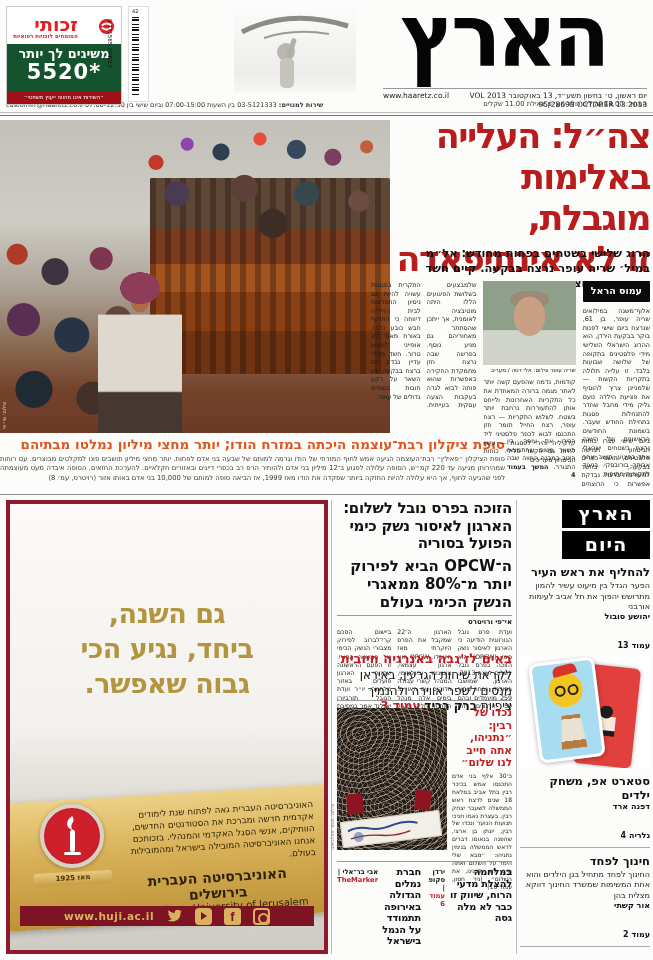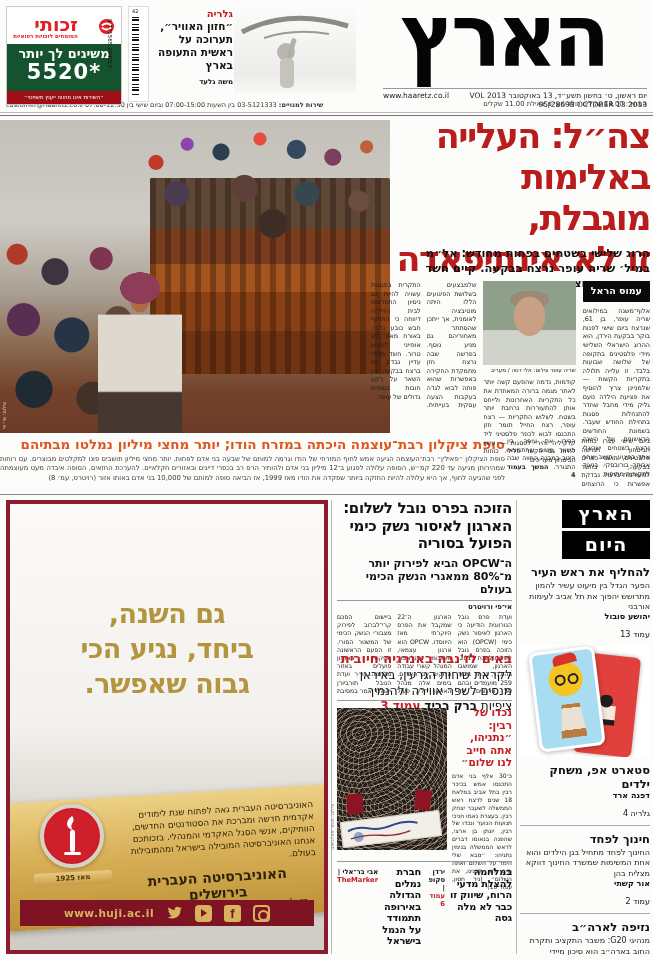--- a/index.html
+++ b/index.html
@@ -89,21 +89,21 @@
   .continuation{top:437px;right:3px;width:143px;height:53px;column-count:2;column-gap:6px;font-size:6.4px;line-height:1.34;color:#1c1c1c;text-align:justify;}
   .cont-mark{font-weight:bold;}
   
   .secrule{top:494px;left:0;right:0;border-top:1px solid #888;}
   .vrule1{top:500px;bottom:6px;left:331px;border-left:1px solid #bbb;}
   .vrule2{top:500px;bottom:6px;left:516px;border-left:1px solid #bbb;}
   .mid-rule{left:337px;width:175px;border-top:1px solid #999;}
   
   .nobel{top:500px;left:337px;width:175px;text-align:right;}
   .nobel-h{font-size:15px;font-weight:900;line-height:1.18;letter-spacing:-.3px;}
-  .nobel-sub{font-size:11px;font-weight:bold;margin-top:4px;text-align:right;}
+  .nobel-sub{font-size:15px;font-weight:bold;margin-top:4px;text-align:right;}
   .nobel-rule{border-top:1px solid #999;margin:4px 0 2px;}
   .nobel-by{font-size:7px;font-weight:bold;}
   .nobel-body{margin-top:2px;height:84px;column-count:3;column-gap:6px;font-size:6.2px;line-height:1.32;text-align:justify;color:#1c1c1c;overflow:hidden;}
   
   .geneva{top:651px;left:337px;width:175px;text-align:right;}
   .geneva-h{color:#c31d24;font-weight:900;font-size:13px;}
   .geneva-t{font-size:12px;line-height:1.3;margin-top:2px;}
   
   .rabin{top:704px;left:337px;width:175px;height:152px;}
   .rabin-photo{position:absolute;left:0;top:4px;width:110px;height:142px;background:#241d18;overflow:hidden;}
@@ -126,41 +126,41 @@
   .bot-b{font-size:5.8px;line-height:1.3;text-align:justify;color:#1c1c1c;margin-top:3px;flex:1;overflow:hidden;}
   .bot-by{font-size:6.8px;font-weight:bold;margin-top:2px;}
   
   .sidebar{top:500px;left:520px;width:130px;bottom:5px;text-align:right;overflow:hidden;}
   .hb-logo{width:88px;margin-right:0;}
   .hb-box{background:#000;color:#fff;text-align:center;font-weight:900;font-size:19px;padding:2px 0 4px;margin-bottom:3px;letter-spacing:1px;}
   .sb-item{margin-top:7px;}
   .sb-title{font-weight:900;font-size:11.5px;line-height:1.15;}
   .sb-body{font-size:8px;line-height:1.3;margin-top:2px;color:#1c1c1c;}
   .sb-author{font-weight:bold;font-size:8px;}
-  .sb-page{font-weight:normal;font-size:8px;margin-top:9px;}
+  .sb-page{font-weight:bold;font-size:8px;margin-top:20px;}
   .sb-sep{border-top:1px solid #aaa;margin-top:7px;}
   .sb-img{position:relative;height:112px;margin-top:6px;overflow:hidden;background:#fff;}
   .card-red{position:absolute;left:58px;top:10px;width:58px;height:100px;background:#e2403c;border-radius:6px;transform:rotate(6deg);box-shadow:0 0 4px rgba(0,0,0,.35);}
   .card-red i{position:absolute;left:18px;top:40px;width:20px;height:30px;background:radial-gradient(circle at 50% 20%,#1d1d1d 0 6px,transparent 7px),linear-gradient(180deg,transparent 10px,#f7e8da 11px 24px,#1d1d1d 25px);}
   .card-blue{position:absolute;left:14px;top:4px;width:66px;height:100px;background:#a8dcf0;border-radius:8px;border:3px solid #fff;transform:rotate(-7deg);box-shadow:0 1px 5px rgba(0,0,0,.3);}
   .bear{position:absolute;left:14px;top:10px;width:34px;height:34px;background:#f4c520;border-radius:50%;}
   .bear:before{content:"";position:absolute;left:6px;top:12px;width:7px;height:7px;border:2px solid #222;border-radius:50%;}
   .bear:after{content:"";position:absolute;left:19px;top:12px;width:7px;height:7px;border:2px solid #222;border-radius:50%;}
   .bear-hat{position:absolute;left:20px;top:2px;width:24px;height:10px;background:#d8332a;border-radius:6px 6px 0 0;transform:rotate(-8deg);}
   .easel{position:absolute;left:20px;top:52px;width:26px;height:34px;background:linear-gradient(180deg,#b97c3f 0 4px,#e9e2d2 4px 26px,#b97c3f 26px);clip-path:polygon(15% 0,85% 0,100% 100%,0 100%);}
   
   .uni{top:500px;left:6px;width:322px;height:454px;border:4px solid #8d1b2d;background:linear-gradient(180deg,#fbfaf8 0%,#f3f1ed 50%,#ddd9d3 68%,#cfccc6 100%);overflow:hidden;}
   .uni-slogan{margin-top:92px;text-align:center;color:#b3953f;font-size:27px;font-weight:bold;line-height:1.3;letter-spacing:-.5px;}
   .uni-band{position:absolute;left:-12px;right:-12px;top:290px;height:128px;background:linear-gradient(180deg,#ecd186 0%,#d8b057 45%,#bd9238 100%);transform:rotate(-3.5deg);box-shadow:0 2px 6px rgba(0,0,0,.25);}
   .uni-par{padding:14px 20px 0 118px;font-size:8.8px;line-height:1.35;color:#2f2307;text-align:right;}
   .uni-heb{padding:5px 20px 0 118px;font-size:14px;font-weight:bold;color:#2f2307;text-align:center;}
   .uni-eng{padding:0 20px 0 118px;font-size:10px;color:#2f2307;text-align:center;direction:ltr;}
   .uni-logo{position:absolute;left:30px;top:300px;width:64px;height:64px;border-radius:50%;border:4px solid #d8d2c4;background:radial-gradient(circle,#cf1f2a 0 62%,#a51320 100%);box-shadow:0 1px 4px rgba(0,0,0,.3);}
   .uni-ribbon{position:absolute;left:24px;top:368px;width:78px;height:13px;background:linear-gradient(180deg,#e8ca80,#c79c44);color:#4a3208;font-size:7px;font-weight:bold;text-align:center;line-height:13px;transform:rotate(-3deg);border-radius:2px;}
-  .uni-bar{position:absolute;left:10px;right:10px;bottom:24px;height:26px;background:#7e1423;display:flex;align-items:center;justify-content:center;gap:12px;direction:ltr;margin-top:37px;}
+  .uni-bar{position:absolute;left:10px;right:10px;bottom:24px;height:20px;background:#7e1423;display:flex;align-items:center;justify-content:center;gap:12px;direction:ltr;margin-top:37px;}
   .uni-url{color:#d9b25f;font-size:10.5px;font-weight:bold;letter-spacing:.5px;}
   .soc{width:17px;height:17px;display:inline-flex;align-items:center;justify-content:center;}
   .soc-yt{background:#d9b25f;border-radius:4px;}
   .soc-yt b{width:0;height:0;border-left:6px solid #7e1423;border-top:4px solid transparent;border-bottom:4px solid transparent;}
   .soc-fb{background:#d9b25f;border-radius:3px;color:#7e1423;font-weight:bold;font-size:13px;font-family:"Liberation Sans",sans-serif;}
   .soc-ig{border:2px solid #d9b25f;border-radius:4px;position:relative;}
   .soc-ig:before{content:"";position:absolute;left:3px;top:3px;width:7px;height:7px;border:2px solid #d9b25f;border-radius:50%;}
 </style>
 </head>
 <body>
@@ -173,25 +173,20 @@
     <span>יום ראשון, ט׳ בחשון תשע״ד, 13 באוקטובר 2013  VOL 95/28698 OCTOBER 13 2013</span>
     <span dir="ltr">www.haaretz.co.il</span>
   </div>
   <div class="abs priceline">המחיר: 13.00 שקלים כולל מע״מ באילת 11.00 שקלים</div>
   <div class="abs serviceline">
     <b>שירות למנויים:</b><span> 03-5121333 בין השעות 07:00-15:00 וביום שישי בין 07:00-12:30 customer@haaretz.co.il</span>
   </div>
   <div class="abs toprule1"></div>
   <div class="abs toprule2"></div>
 
-  <div class="abs teaser-text">
-    <div class="teaser-sec">גלריה</div>
-    <div class="teaser-title">״חזון האוויר״, תערוכה על ראשית התעופה בארץ</div>
-    <div class="teaser-by">משה גלעד</div>
-  </div>
   <div class="abs teaser-img">
     <svg width="122" height="93" viewBox="0 0 122 93">
       <path d="M8 32 Q55 8 114 26" stroke="#8a8a86" stroke-width="5" fill="none"></path>
       <path d="M30 38 Q60 28 95 34" stroke="#9a9a96" stroke-width="2" fill="none"></path>
       <circle cx="52" cy="52" r="9" fill="#b9b6b0"></circle>
       <rect x="46" y="58" width="14" height="30" rx="5" fill="#c6c3bd"></rect>
       <rect x="55" y="38" width="5" height="20" rx="2" fill="#b2afa9" transform="rotate(18 57 48)"></rect>
     </svg>
   </div>
 

